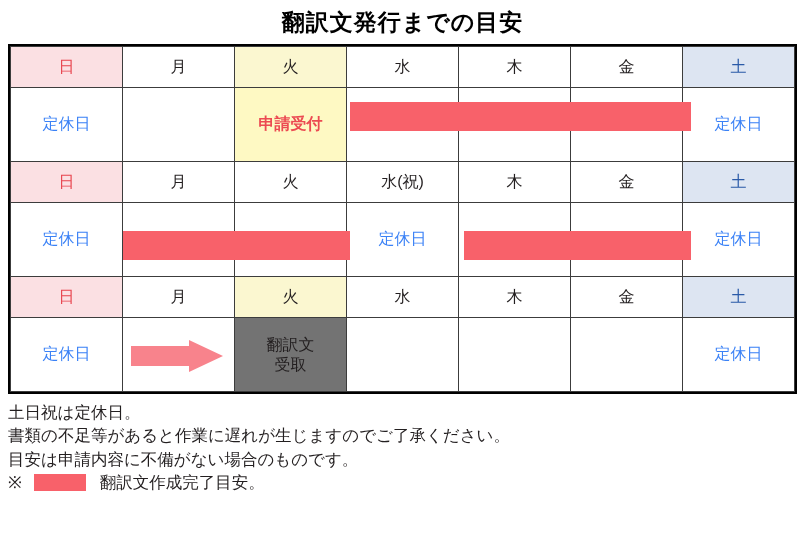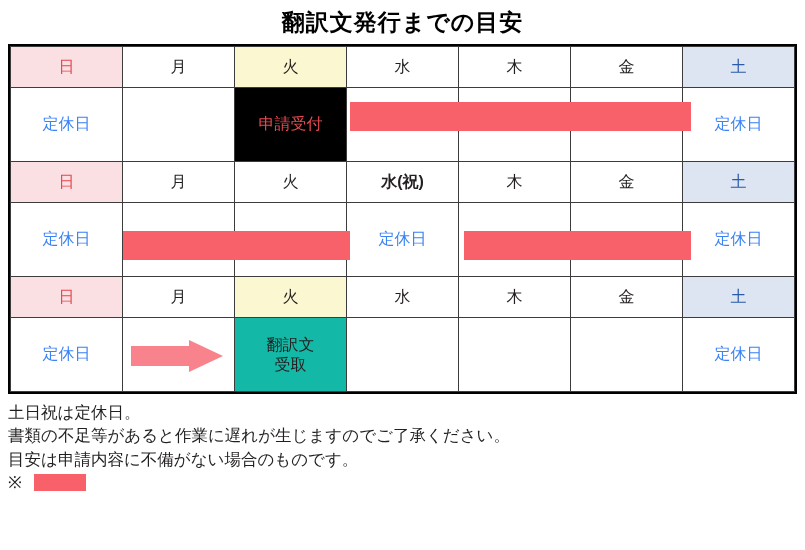--- a/index.html
+++ b/index.html
@@ -59,38 +59,37 @@
   }
   td.sat {
     background: #dde5f2;
     color: #2a5aa8;
   }
   td.tue-hl {
     background: #fbf7d0;
   }
   td.holiday {
     color: #ec4a52;
-    font-weight: bold;
   }
   td.weekday {
     background: #ffffff;
     color: #231f20;
   }
   td.closed {
     font-size: 16px;
     color: #3b82f6;
   }
   td.accept {
-    background: #000000;
+    background: #fef9c3;
     color: #ec4a52;
-    font-weight: normal;
+    font-weight: bold;
     font-size: 17px;
   }
   td.receive {
-    background: #14b8a6;
+    background: #737373;
     color: #231f20;
     font-size: 16px;
     line-height: 1.25;
   }
   
   .bar {
     position: absolute;
     background: #f8616a;
     height: 29px;
   }
@@ -228,16 +227,17 @@
     <div class="bar" style="left: 454px; top: 185px; width: 227px;"></div>
   </div>
 
   <div class="notes">
     <div>土日祝は定休日。</div>
     <div>書類の不足等があると作業に遅れが生じますのでご了承ください。</div>
     <div>目安は申請内容に不備がない場合のものです。</div>
     <div class="note-legend">
       <span>※</span>
       <span class="legend-swatch"></span>
+      <span>翻訳文作成完了目安。</span>
     </div>
   </div>
 
 </div>
 
 </body></html>

